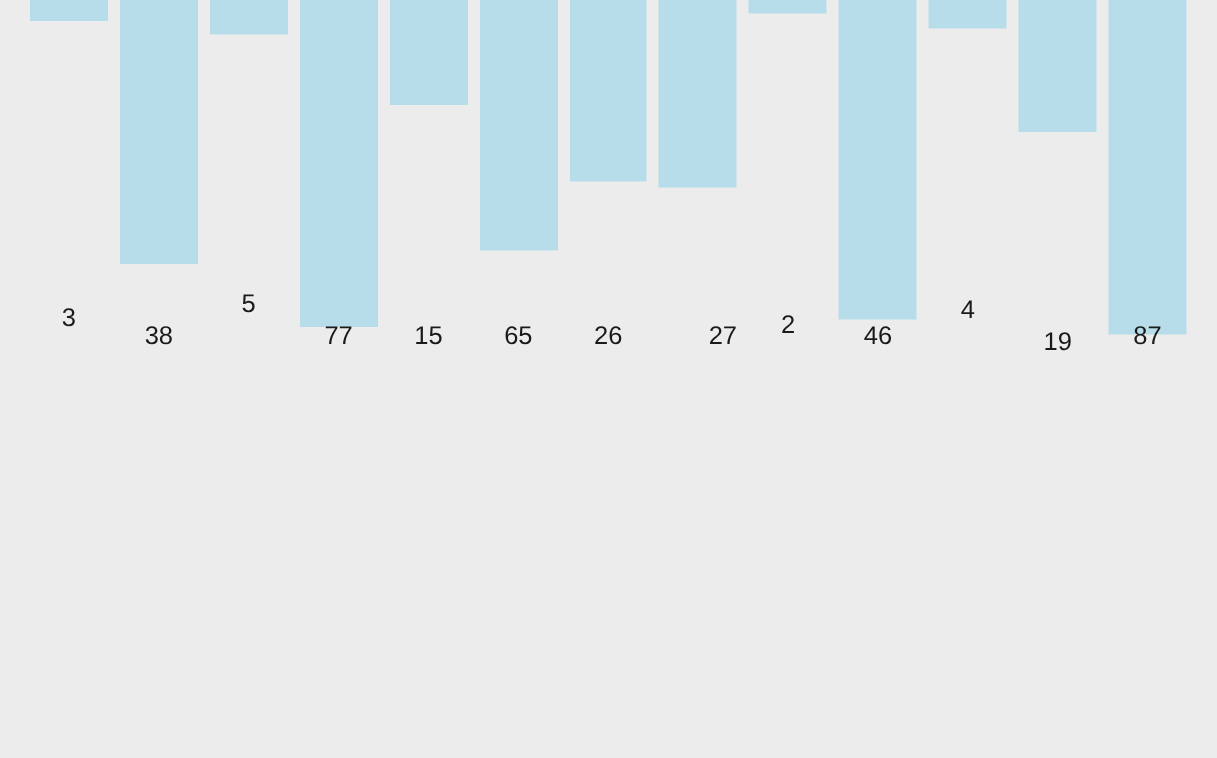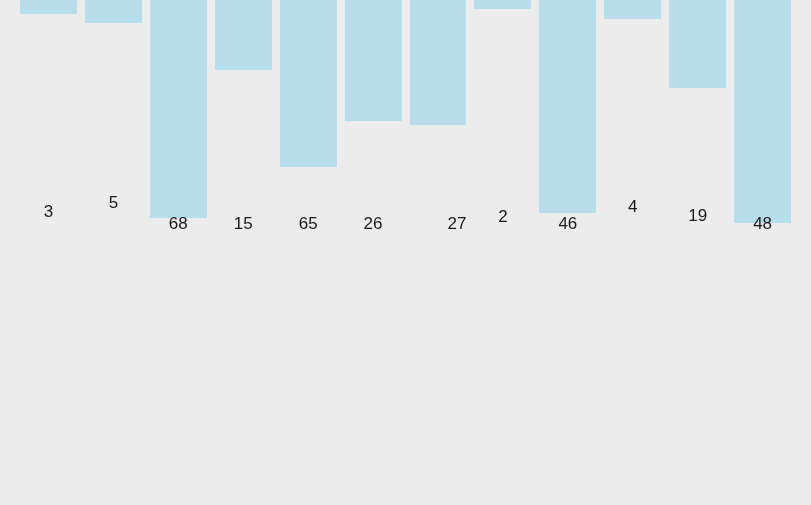--- a/index.html
+++ b/index.html
@@ -64,27 +64,31 @@
 </head>
 <body>
 
 <div class="chart-container">
   <div class="bars-area">
 
     <div class="bar-wrapper short" style="--bar-h: 14px;">
       <div class="bar" style="height: 14px;"></div>
       <div class="bar-label" style="position: absolute; bottom: 20px; top: auto;">3</div>
     </div>
+    <div class="bar-wrapper" style="--bar-h: 176px;">
+      <div class="bar" style="height: 176px;"></div>
+      <div class="bar-label" style="position: absolute; bottom: 8px; top: auto;">38</div>
+    </div>
     <div class="bar-wrapper short" style="--bar-h: 23px;">
       <div class="bar" style="height: 23px;"></div>
       <div class="bar-label" style="position: absolute; bottom: 29px; top: auto;">5</div>
     </div>
     <div class="bar-wrapper" style="--bar-h: 218px;">
       <div class="bar" style="height: 218px;"></div>
-      <div class="bar-label" style="position: absolute; bottom: 8px; top: auto;">68</div>
+      <div class="bar-label" style="position: absolute; bottom: 8px; top: auto;">77</div>
     </div>
     <div class="bar-wrapper" style="--bar-h: 70px;">
       <div class="bar" style="height: 70px;"></div>
       <div class="bar-label" style="position: absolute; bottom: 8px; top: auto;">15</div>
     </div>
     <div class="bar-wrapper" style="--bar-h: 167px;">
       <div class="bar" style="height: 167px;"></div>
       <div class="bar-label" style="position: absolute; bottom: 8px; top: auto;">65</div>
     </div>
     <div class="bar-wrapper" style="--bar-h: 121px;">
@@ -102,20 +106,20 @@
     <div class="bar-wrapper" style="--bar-h: 213px;">
       <div class="bar" style="height: 213px;"></div>
       <div class="bar-label" style="position: absolute; bottom: 8px; top: auto;">46</div>
     </div>
     <div class="bar-wrapper short" style="--bar-h: 19px;">
       <div class="bar" style="height: 19px;"></div>
       <div class="bar-label" style="position: absolute; bottom: 25px; top: auto;">4</div>
     </div>
     <div class="bar-wrapper" style="--bar-h: 88px;">
       <div class="bar" style="height: 88px;"></div>
-      <div class="bar-label" style="position: absolute; bottom: 16px; top: auto;">19</div>
+      <div class="bar-label" style="position: absolute; bottom: 4px; top: auto;">19</div>
     </div>
     <div class="bar-wrapper" style="--bar-h: 223px;">
       <div class="bar" style="height: 223px;"></div>
-      <div class="bar-label" style="position: absolute; bottom: 8px; top: auto;">48</div>
+      <div class="bar-label" style="position: absolute; bottom: 8px; top: auto;">87</div>
     </div>
   </div>
 </div>
 
 </body></html>

